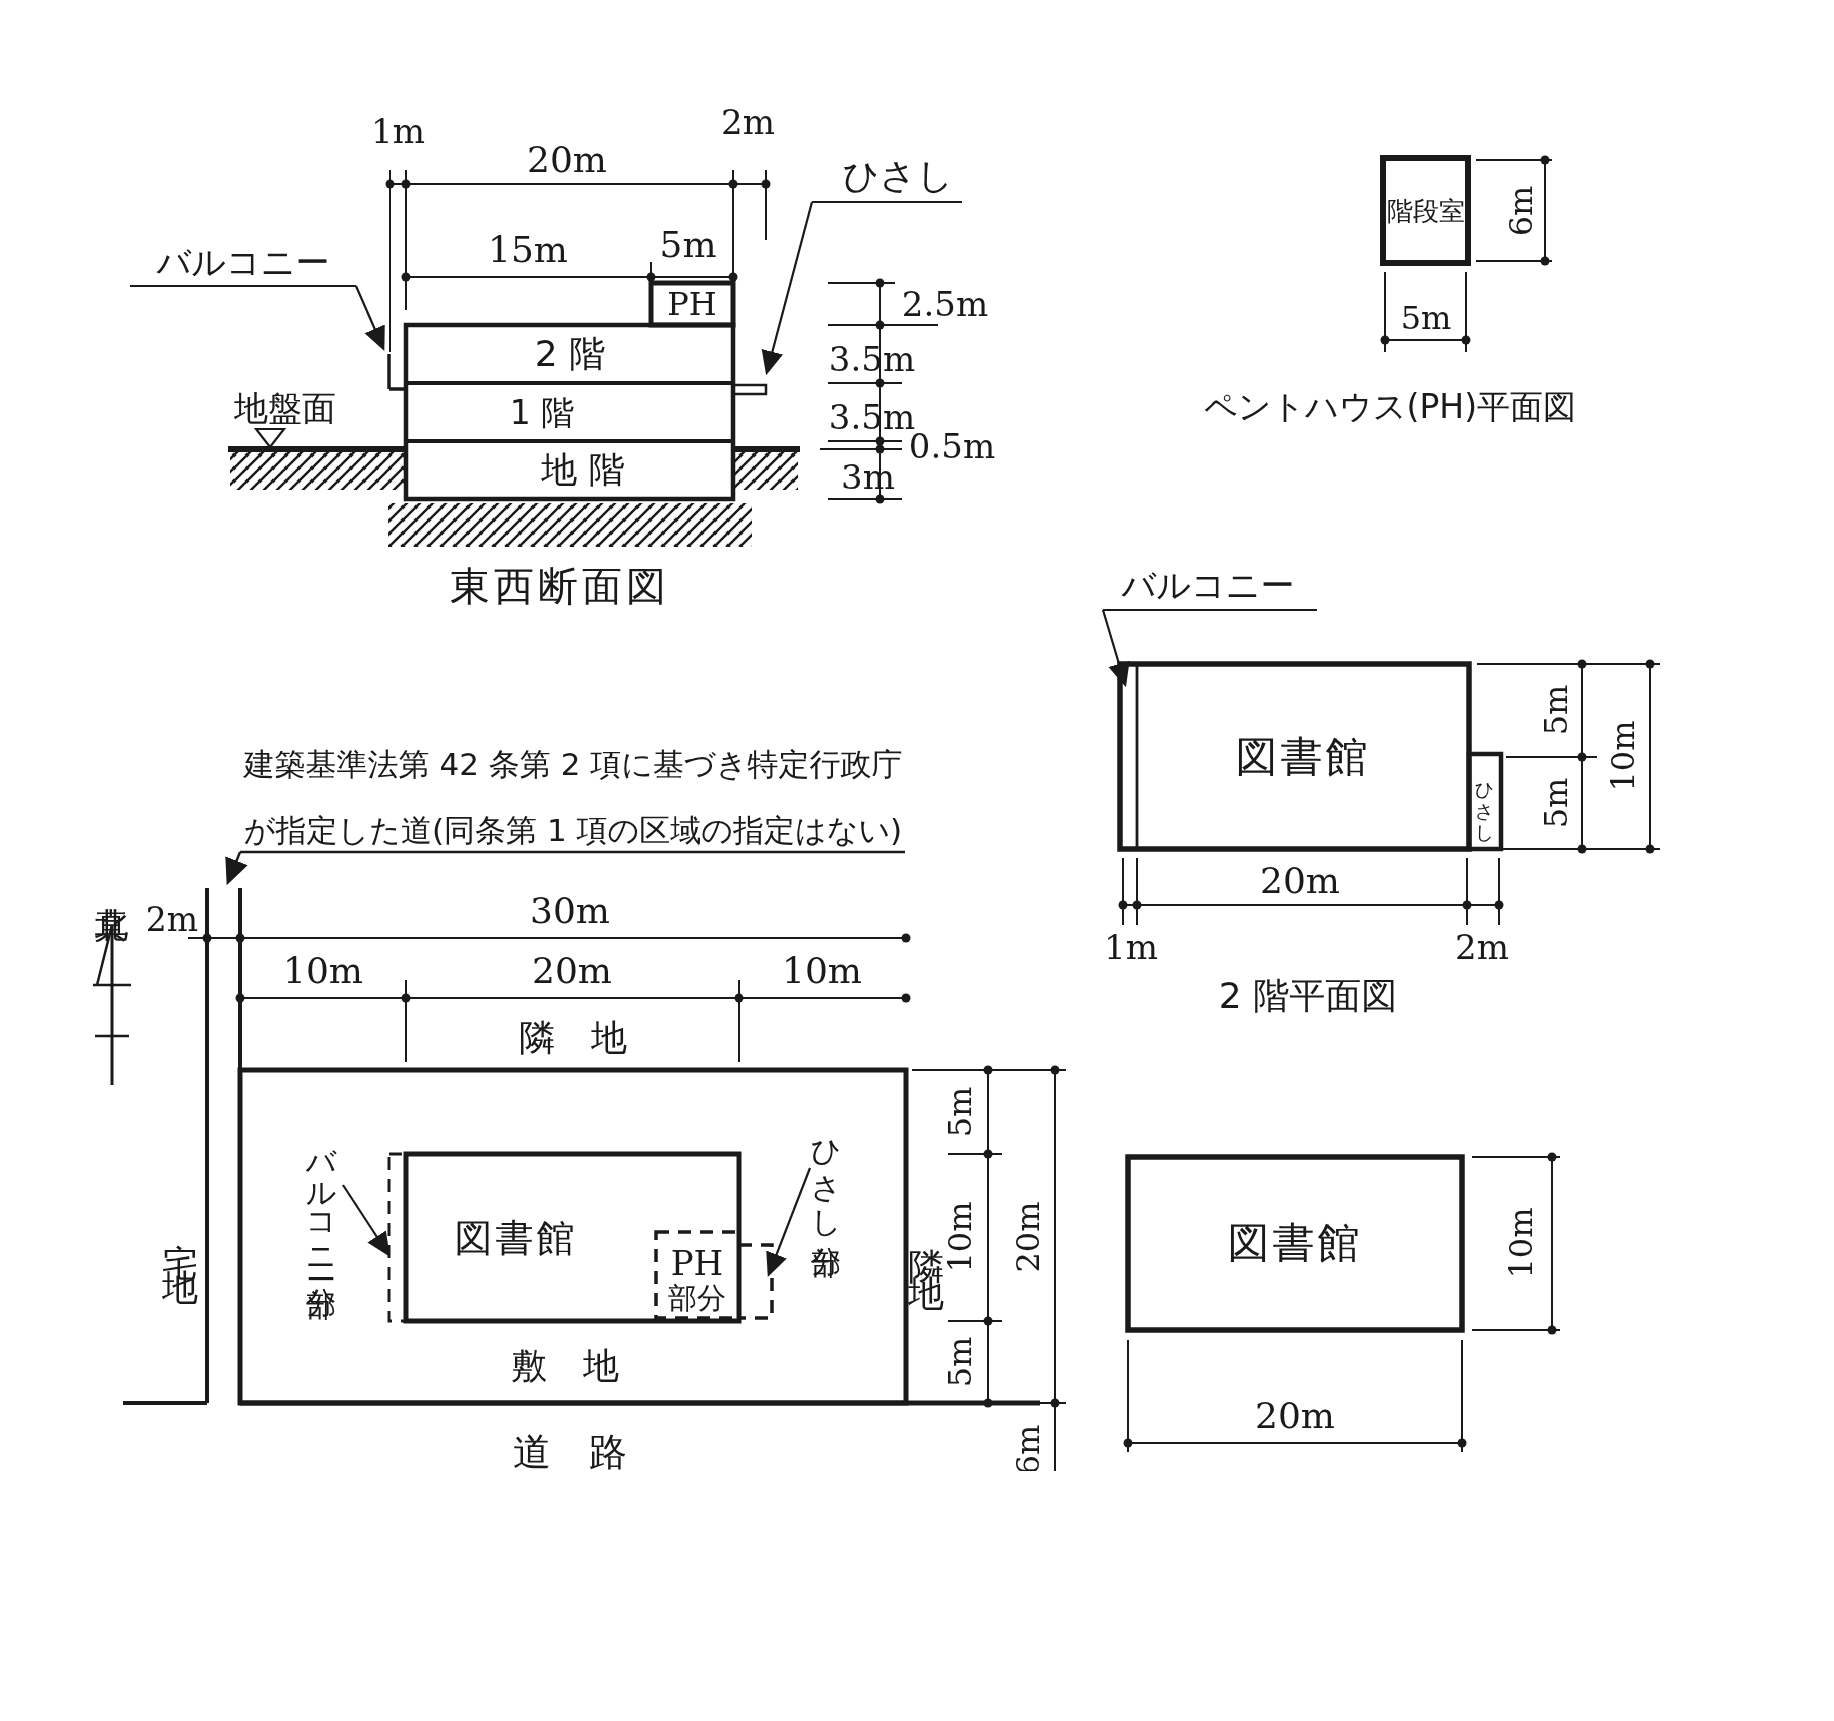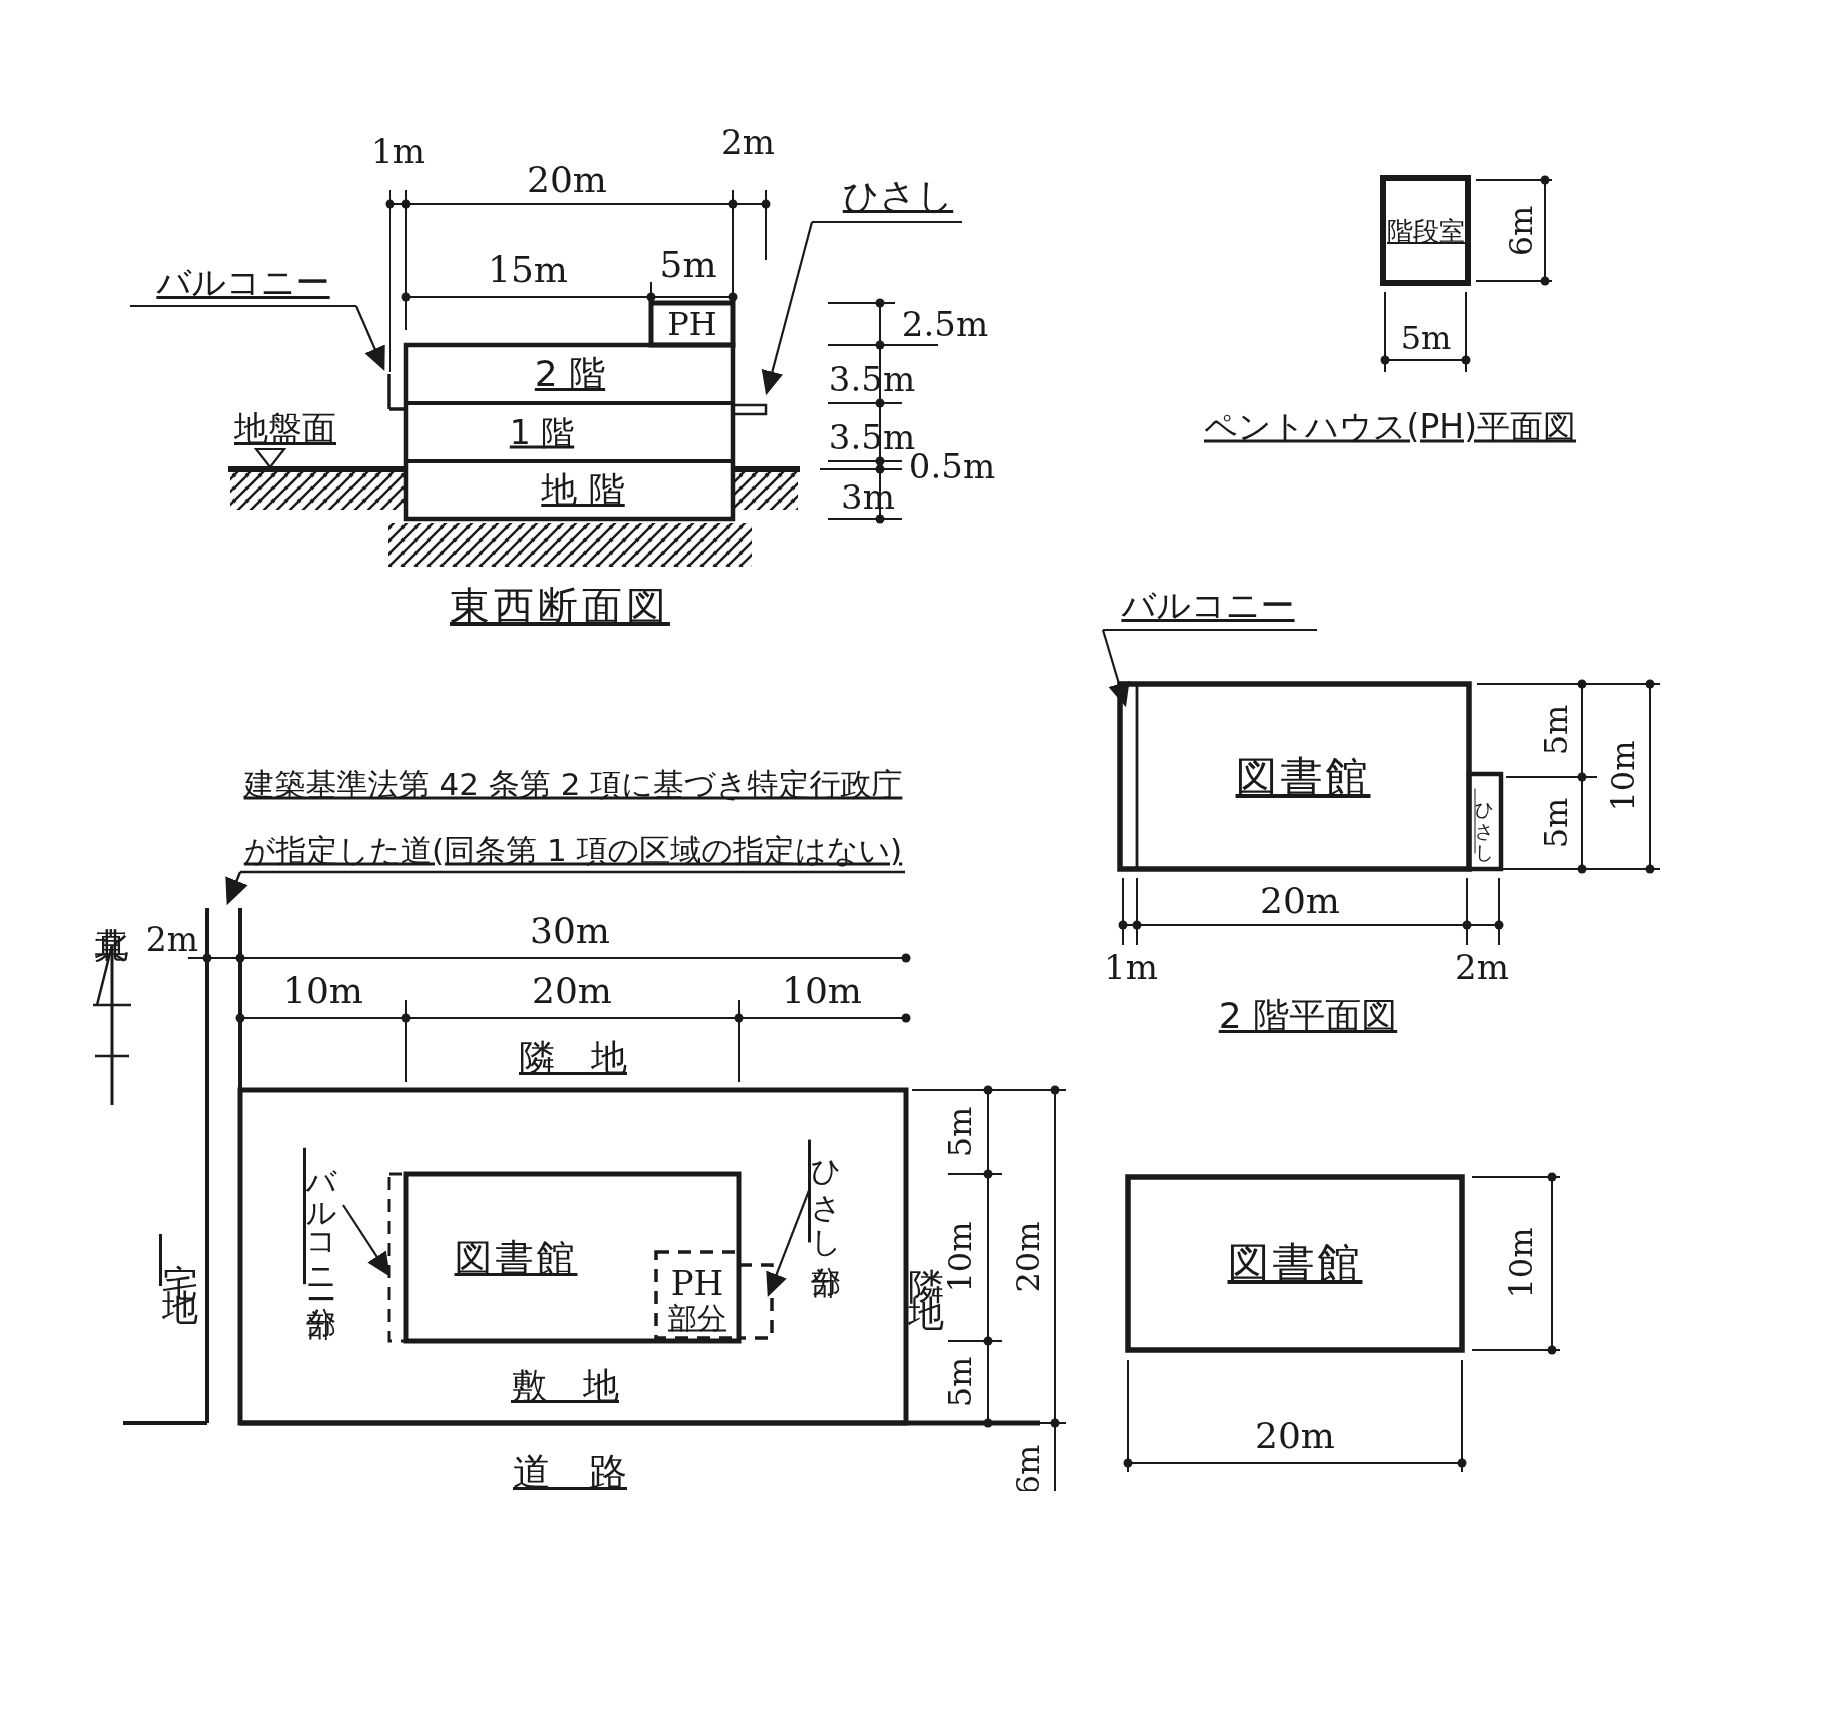--- a/index.html
+++ b/index.html
@@ -1,24 +1,24 @@
 <!DOCTYPE html>
 <html><head>
 <meta charset="utf-8">
 <title>建築図面</title>
 <style>
   html,body{margin:0;padding:0;background:#ffffff;}
   #page{position:relative;width:1834px;height:1471px;background:#ffffff;overflow:hidden;
-        font-family:"DejaVu Sans","Liberation Sans",sans-serif;color:#1a1a1a;margin-top:20px;}
+        font-family:"DejaVu Sans","Liberation Sans",sans-serif;color:#1a1a1a;}
   #linework{position:absolute;left:0;top:0;}
   .lab{position:absolute;transform:translate(-50%,-50%);white-space:nowrap;line-height:1;color:#1a1a1a;}
   .rot{transform:translate(-50%,-50%) rotate(-90deg);}
   .vert{writing-mode:vertical-rl;text-orientation:upright;}
   .num{font-family:"DejaVu Serif","Liberation Serif",serif;}
-  .jp{font-family:"DejaVu Sans","Liberation Sans",sans-serif;text-decoration:underline;}
+  .jp{font-family:"DejaVu Sans","Liberation Sans",sans-serif;}
 </style>
 </head>
 <body>
 
 <div id="page">
 
 <svg id="linework" width="1834" height="1721" viewBox="0 0 1834 1721">
   <defs>
     <marker id="arr" markerWidth="13" markerHeight="13" refX="9.5" refY="5" orient="auto">
       <path d="M0,0 L11,5 L0,10 Z" fill="#1a1a1a"></path>

